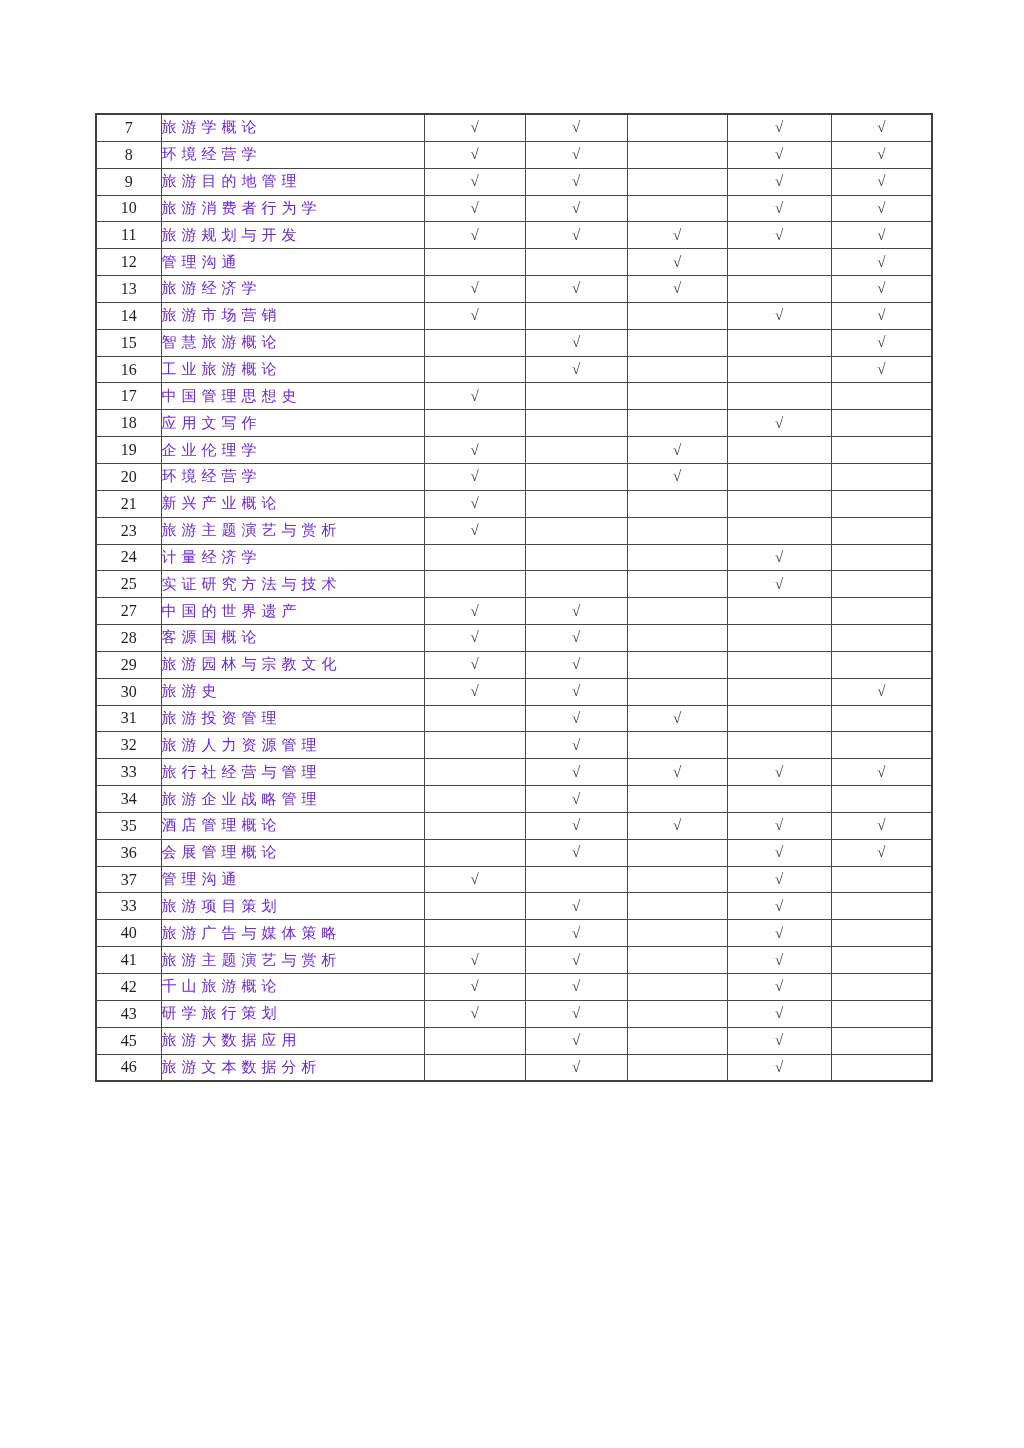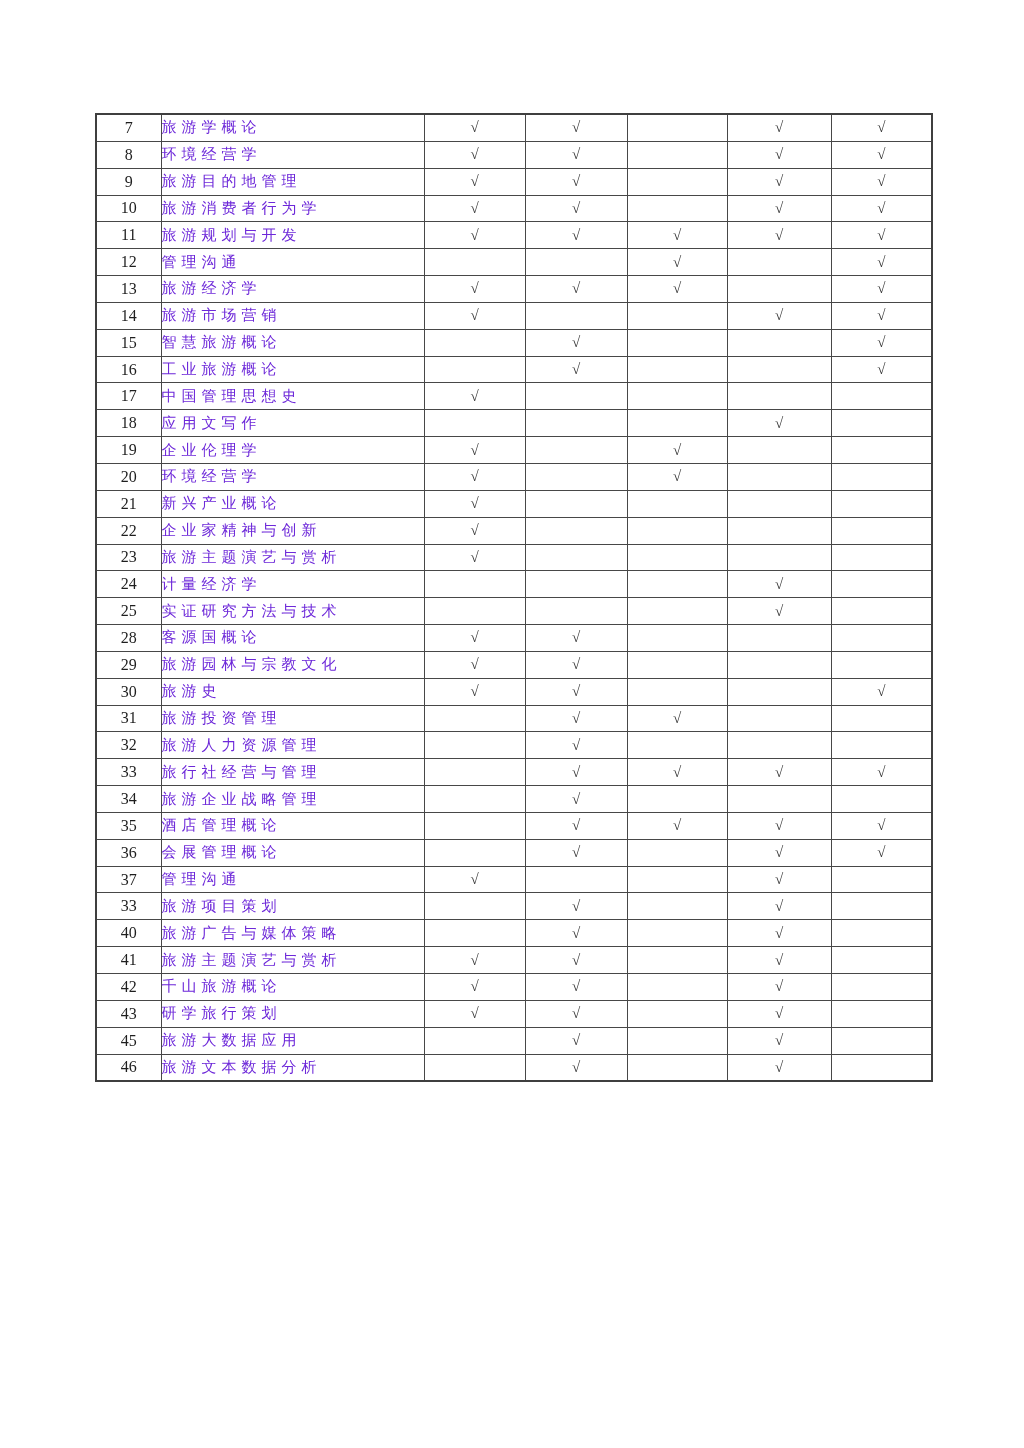--- a/index.html
+++ b/index.html
@@ -199,29 +199,20 @@
         <tr>
     <td class="num">21</td>
     <td class="name">新兴产业概论</td>
     <td class="check">√</td>
     <td class="check"></td>
     <td class="check"></td>
     <td class="check"></td>
     <td class="check"></td>
   </tr>
         <tr>
-    <td class="num">22</td>
-    <td class="name">企业家精神与创新</td>
-    <td class="check">√</td>
-    <td class="check"></td>
-    <td class="check"></td>
-    <td class="check"></td>
-    <td class="check"></td>
-  </tr>
-        <tr>
     <td class="num">23</td>
     <td class="name">旅游主题演艺与赏析</td>
     <td class="check">√</td>
     <td class="check"></td>
     <td class="check"></td>
     <td class="check"></td>
     <td class="check"></td>
   </tr>
         <tr>
     <td class="num">24</td>
@@ -232,20 +223,29 @@
     <td class="check">√</td>
     <td class="check"></td>
   </tr>
         <tr>
     <td class="num">25</td>
     <td class="name">实证研究方法与技术</td>
     <td class="check"></td>
     <td class="check"></td>
     <td class="check"></td>
     <td class="check">√</td>
+    <td class="check"></td>
+  </tr>
+        <tr>
+    <td class="num">27</td>
+    <td class="name">中国的世界遗产</td>
+    <td class="check">√</td>
+    <td class="check">√</td>
+    <td class="check"></td>
+    <td class="check"></td>
     <td class="check"></td>
   </tr>
         <tr>
     <td class="num">28</td>
     <td class="name">客源国概论</td>
     <td class="check">√</td>
     <td class="check">√</td>
     <td class="check"></td>
     <td class="check"></td>
     <td class="check"></td>

